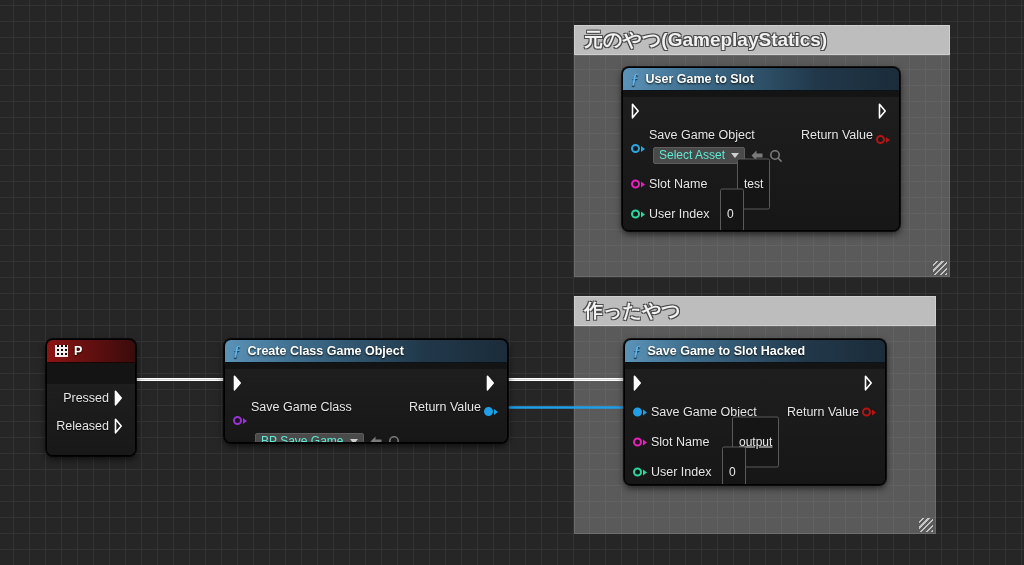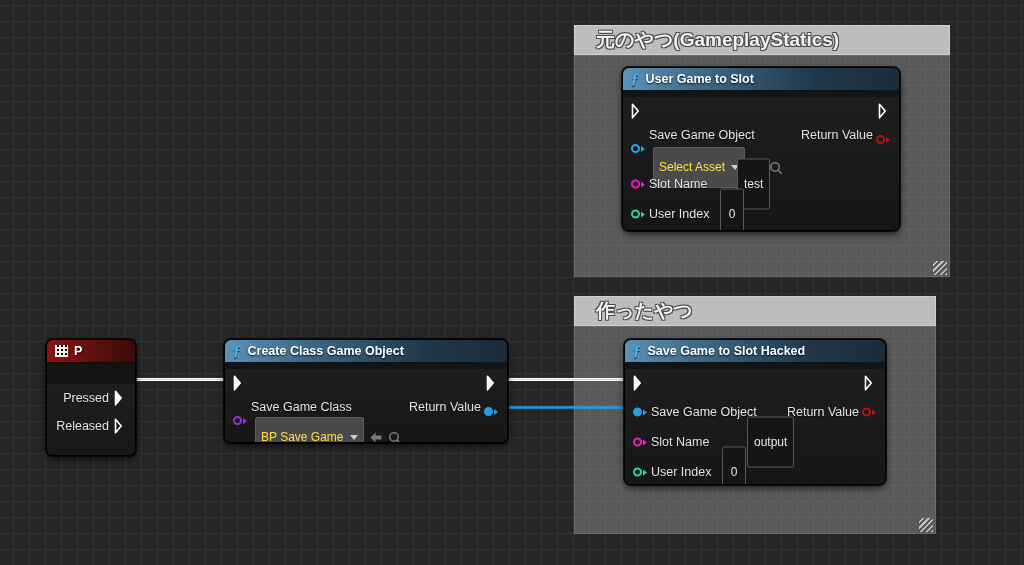--- a/index.html
+++ b/index.html
@@ -28,21 +28,21 @@
     position:absolute;inset:0;
     background:rgba(155,155,155,0.45);
     border:1px solid rgba(120,120,120,0.55);
   }
   .comment .ctitle{
     position:absolute;left:0;right:0;top:-30px;height:30px;
     background:#bdbdbd;
     border:1px solid #cfcfcf;
     box-sizing:border-box;
     display:flex;align-items:center;
-    padding-left:21px;
+    padding-left:9px;
     color:#f2f2f2;
     font-size:19px;font-weight:700;
     letter-spacing:0px;
     text-shadow:1px 1px 0 #4a4a4a, -1px 1px 0 #4a4a4a, 1px -1px 0 #4a4a4a, -1px -1px 0 #4a4a4a;
     white-space:nowrap;overflow:hidden;
   }
   .grip{
     position:absolute;right:3px;bottom:2px;width:14px;height:14px;
     background:repeating-linear-gradient(
       -45deg, #d6d6d6 0 1.5px, transparent 1.5px 4px);
@@ -135,29 +135,29 @@
     width:0;height:0;border-left:4px solid currentColor;
     border-top:3px solid transparent;border-bottom:3px solid transparent;
   }
 
   
   .valbox{
     position:absolute;top:50%;transform:translateY(-50%);
     background:#151515;border:1px solid #5a5a5a;
     color:#e8e8e8;font-size:12px;
     padding:17px 6px;border-radius:2px;line-height:15px;
-    min-width:10px;text-align:center;
+    min-width:10px;text-align:left;
   }
   .combo{
     position:absolute;
     display:flex;align-items:center;gap:5px;
   }
   .combo .sel{
     background:#4a4a4a;border:1px solid #5d5d5d;border-radius:2px;
-    color:#fde047;font-size:12px;padding:12px 5px;line-height:15px;
+    color:#5eead4;font-size:12px;padding:0 5px;line-height:15px;
     display:flex;align-items:center;gap:6px;white-space:nowrap;justify-content:space-between;
   }
   .caret{
     width:0;height:0;border-left:4px solid transparent;border-right:4px solid transparent;
     border-top:5px solid #cfcfcf;
   }
   .useicon{color:#7a7a7a;display:flex;align-items:center;}
   .browseicon{color:#7a7a7a;display:flex;align-items:center;}
 </style>
 </head>
@@ -237,21 +237,21 @@
         </span>
       </div>
 
       <div class="row tall" style="height:44px;">
         <span class="pin l data topalign" style="color:#9b30d9;top:18px;">
           <span class="dot"></span>
           <span class="tri"></span>
         </span>
         <span class="plabel left topalign" style="top:3px;">Save Game Class</span>
 
-        <span class="combo" style="left:30px;top:20px;">
+        <span class="combo" style="left:30px;top:36px;">
           <span class="sel">
             <span>BP Save Game</span>
             <span class="caret"></span>
           </span>
           <span class="useicon">
             <svg width="14" height="13" viewBox="0 0 14 13">
                 <path d="M6.5 1.5 L1.5 6.5 L6.5 11.5 L6.5 8.6 L12.5 8.6 L12.5 4.4 L6.5 4.4 Z" fill="#7a7a7a"></path>
               </svg>
           </span>
           <span class="browseicon">
@@ -377,21 +377,21 @@
           <span class="tri"></span>
         </span>
       </div>
 
       <div class="row" style="height:30px;">
         <span class="pin l data" style="color:#e81fbe;">
           <span class="dot"></span>
           <span class="tri"></span>
         </span>
         <span class="plabel left">Slot Name</span>
-        <span class="valbox" style="left:122px;">output</span>
+        <span class="valbox" style="left:107px;text-decoration:underline;">output</span>
       </div>
 
       <div class="row" style="height:30px;">
         <span class="pin l data" style="color:#2ad6a0;">
           <span class="dot"></span>
           <span class="tri"></span>
         </span>
         <span class="plabel left">User Index</span>
         <span class="valbox" style="left:97px;">0</span>
       </div>

